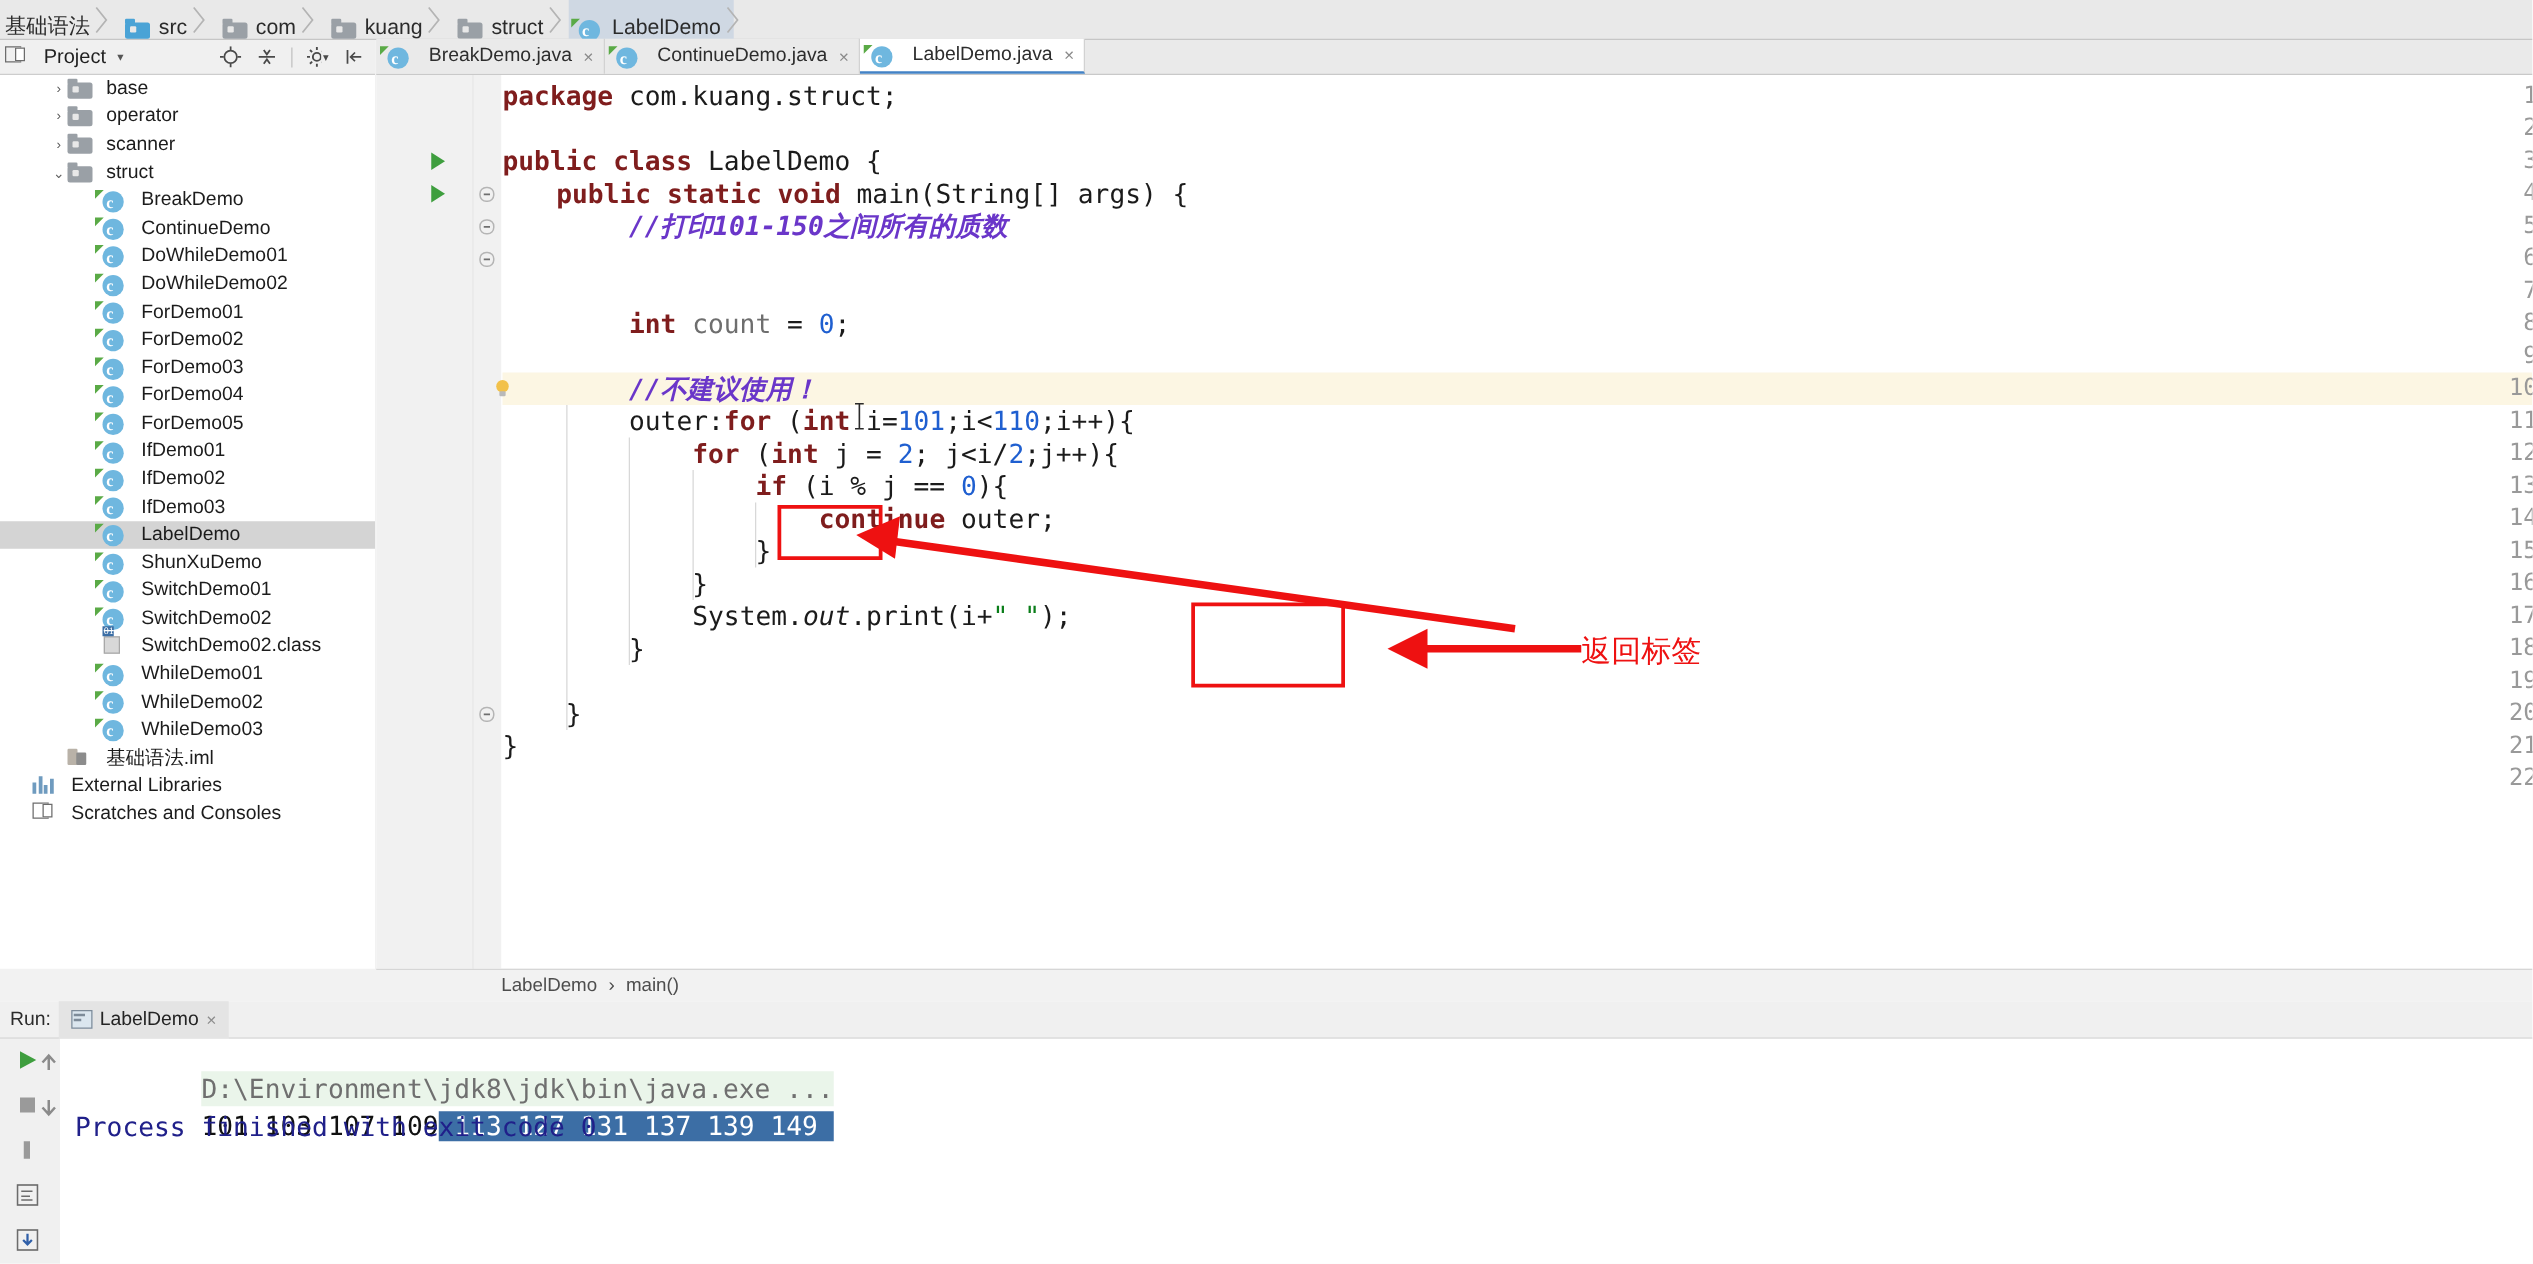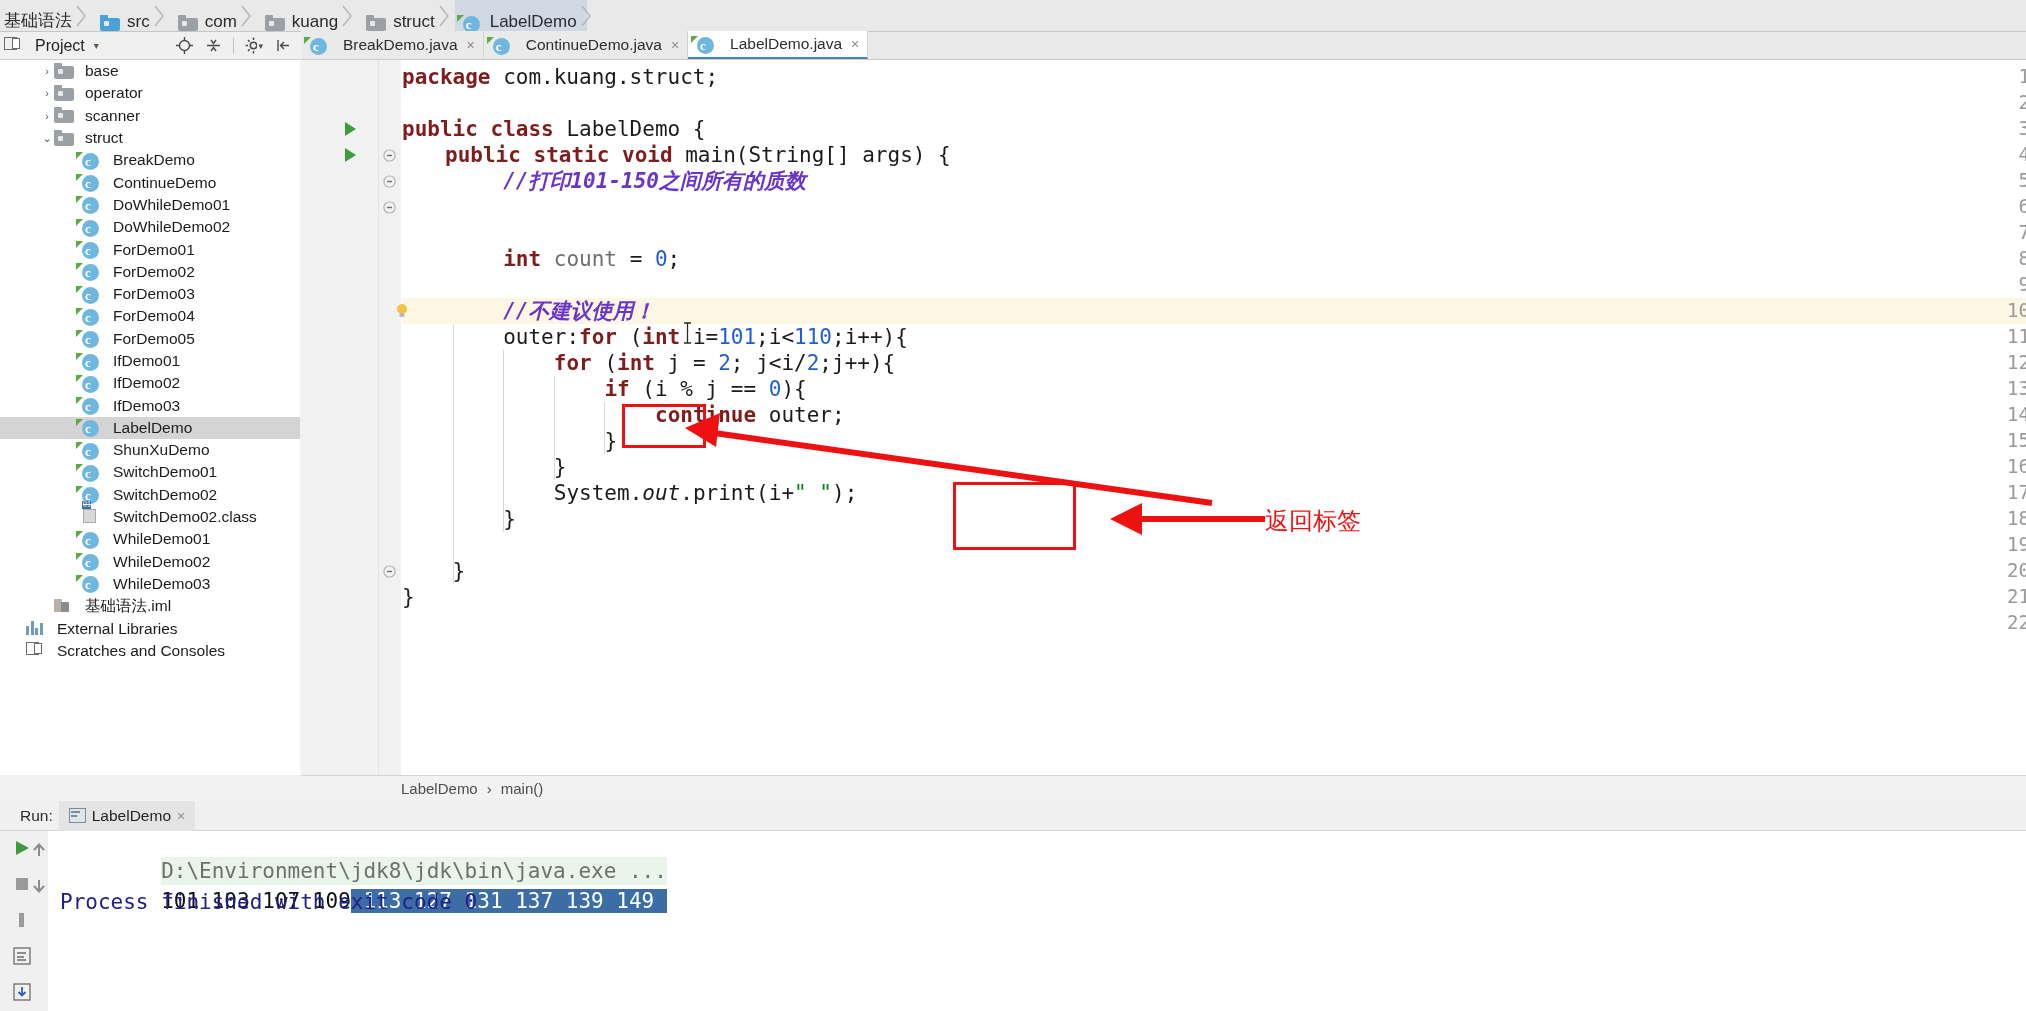--- a/index.html
+++ b/index.html
@@ -532,21 +532,21 @@
 
   <svg class="arrowsvg" style="left:1090px; top:495px; width:180px; height:60px;">
     <path d="M175,24 L42,24" stroke="#ee1111" stroke-width="6" fill="none"></path>
     <polygon points="20,24 52,8 52,40" fill="#ee1111"></polygon>
   </svg>
 
   <div class="annot-text" style="left:1265px; top:505px;">返回标签</div>
 
   <div class="runwin">
     <div class="runtabbar">
-      <span class="runlabel" style="padding-left:20px;">Run:</span>
+      <span class="runlabel" style="padding-left:8px;">Run:</span>
       <span class="runtab">
         <span class="runicon">
             <span class="f"></span>
             <span class="l"></span>
             <span class="l2"></span>
           </span>
         <span>LabelDemo</span>
         <span class="x">×</span>
       </span>
     </div>

